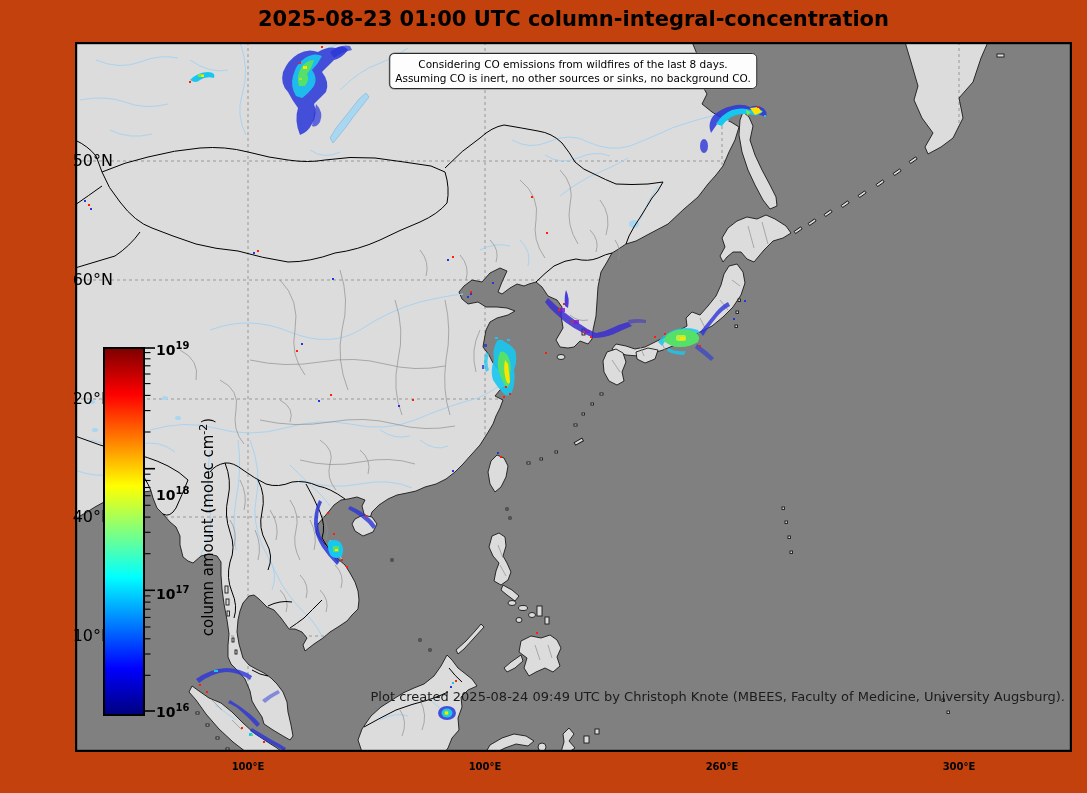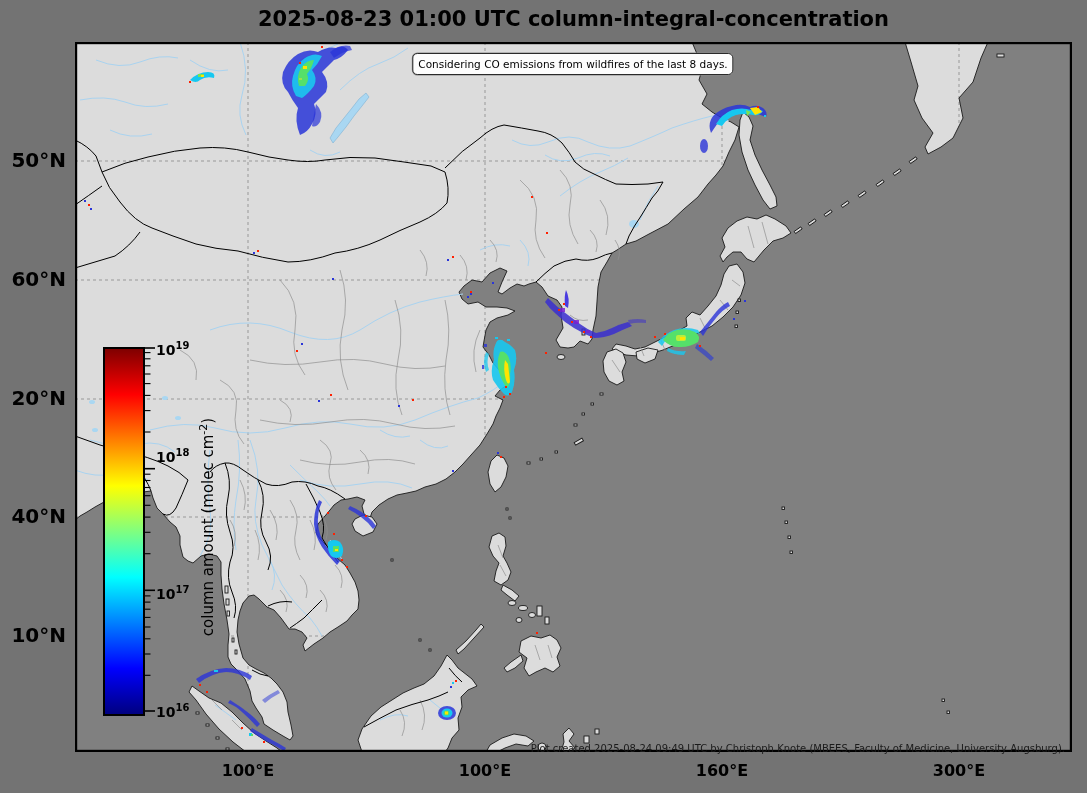--- a/index.html
+++ b/index.html
@@ -1,40 +1,40 @@
 <!DOCTYPE html>
 <html><head>
 <meta charset="utf-8">
 <style>
   html,body{margin:0;padding:0;background:#fff;}
   .figure{
-    position:relative;width:1087px;height:793px;background:#737373;
+    position:relative;width:1087px;height:793px;background:#c2410c;
     font-family:"DejaVu Sans","Liberation Sans",sans-serif;color:#000;overflow:hidden;
   }
   .title{
     position:absolute;left:75px;top:7px;width:997px;text-align:center;
     font-size:21px;font-weight:bold;letter-spacing:0px;
   }
   .map-area{position:absolute;left:75px;top:42px;width:997px;height:710px;}
   .annotation-box{
     position:absolute;left:573px;top:53px;transform:translateX(-50%);
     background:#fdfdfd;border:1.4px solid #2a2a2a;border-radius:5px;
     padding:3px 5px;text-align:center;font-size:10.5px;line-height:1.35;white-space:nowrap;
     box-shadow:0 0 0 0.5px #888;
   }
   .credit{
-    position:absolute;top:743px;right:22px;font-size:10px;color:#1b1b1b;white-space:nowrap;padding-left:7px;
+    position:absolute;top:689px;right:22px;font-size:13px;color:#1b1b1b;white-space:nowrap;padding-left:7px;
   }
   .lat-label{
-    position:absolute;right:1021px;transform:translateY(-55%);
-    font-size:20px;font-weight:bold;white-space:nowrap;
+    position:absolute;right:974px;transform:translateY(-55%);
+    font-size:16px;font-weight:normal;white-space:nowrap;
   }
   .lon-label{
     position:absolute;top:761px;transform:translateX(-50%);
-    font-size:16px;font-weight:bold;white-space:nowrap;
+    font-size:10px;font-weight:bold;white-space:nowrap;
   }
   .colorbar{
     position:absolute;left:103px;top:347px;width:38px;height:365px;
     border:2px solid #000;
     background:linear-gradient(to top,#000080 0%,#0000ff 12.5%,#00ffff 37.5%,#ffff00 62.5%,#ff0000 87.5%,#800000 100%);
   }
   .cb-ticks{position:absolute;left:145px;top:347px;}
   .cb-tick-label{
     position:absolute;left:156px;transform:translateY(-50%);
     font-size:14px;font-weight:bold;white-space:nowrap;
@@ -434,33 +434,34 @@
         <rect x="545" y="352" width="2" height="2" fill="#ff2000"></rect>
         <rect x="452" y="470" width="2" height="2" fill="#2a35d8"></rect>
       </g>
 
       <rect x="76" y="43" width="995" height="708" fill="none" stroke="#000" stroke-width="2.4"></rect>
     </svg>
   </div>
 
   <div class="annotation-box">
     <div>Considering CO emissions from wildfires of the last 8 days.</div>
+    <div>Assuming CO is inert, no other sources or sinks, no background CO.</div>
   </div>
 
   <div class="credit">Plot created 2025-08-24 09:49 UTC by Christoph Knote (MBEES, Faculty of Medicine, University Augsburg).</div>
 
   <div class="lat-label" style="top:161px">50°N</div>
   <div class="lat-label" style="top:280px">60°N</div>
   <div class="lat-label" style="top:399px">20°N</div>
   <div class="lat-label" style="top:517px">40°N</div>
   <div class="lat-label" style="top:636px">10°N</div>
 
   <div class="lon-label" style="left:248px">100°E</div>
   <div class="lon-label" style="left:485px">100°E</div>
-  <div class="lon-label" style="left:722px">160°E</div>
+  <div class="lon-label" style="left:722px">260°E</div>
   <div class="lon-label" style="left:959px">300°E</div>
 
   <div class="colorbar"></div>
   <svg class="cb-ticks" width="11" height="365">
     <g stroke="#000" stroke-width="1.6">
       <line x1="0" y1="1" x2="10" y2="1"></line>
       <line x1="0" y1="121.7" x2="10" y2="121.7"></line>
       <line x1="0" y1="243.3" x2="10" y2="243.3"></line>
       <line x1="0" y1="364" x2="10" y2="364"></line>
     </g>
@@ -485,18 +486,18 @@
         <line x1="0" y1="255.1" x2="5.5" y2="255.1"></line>
       <line x1="0" y1="262.2" x2="5.5" y2="262.2"></line>
         <line x1="0" y1="270.4" x2="5.5" y2="270.4"></line>
       <line x1="0" y1="280" x2="5.5" y2="280"></line>
         <line x1="0" y1="291.8" x2="5.5" y2="291.8"></line>
       <line x1="0" y1="307" x2="5.5" y2="307"></line>
         <line x1="0" y1="328.3" x2="5.5" y2="328.3"></line>
     </g>
   </svg>
   <div class="cb-tick-label" style="top:349px"><span>10</span><sup>19</sup></div>
-  <div class="cb-tick-label" style="top:456px"><span>10</span><sup>18</sup></div>
+  <div class="cb-tick-label" style="top:494px"><span>10</span><sup>18</sup></div>
   <div class="cb-tick-label" style="top:593px"><span>10</span><sup>17</sup></div>
   <div class="cb-tick-label" style="top:711px"><span>10</span><sup>16</sup></div>
   <div class="cb-axis-label"><span>column amount (molec cm</span><sup>-2</sup><span>)</span></div>
 
 </div>
 
 </body></html>

